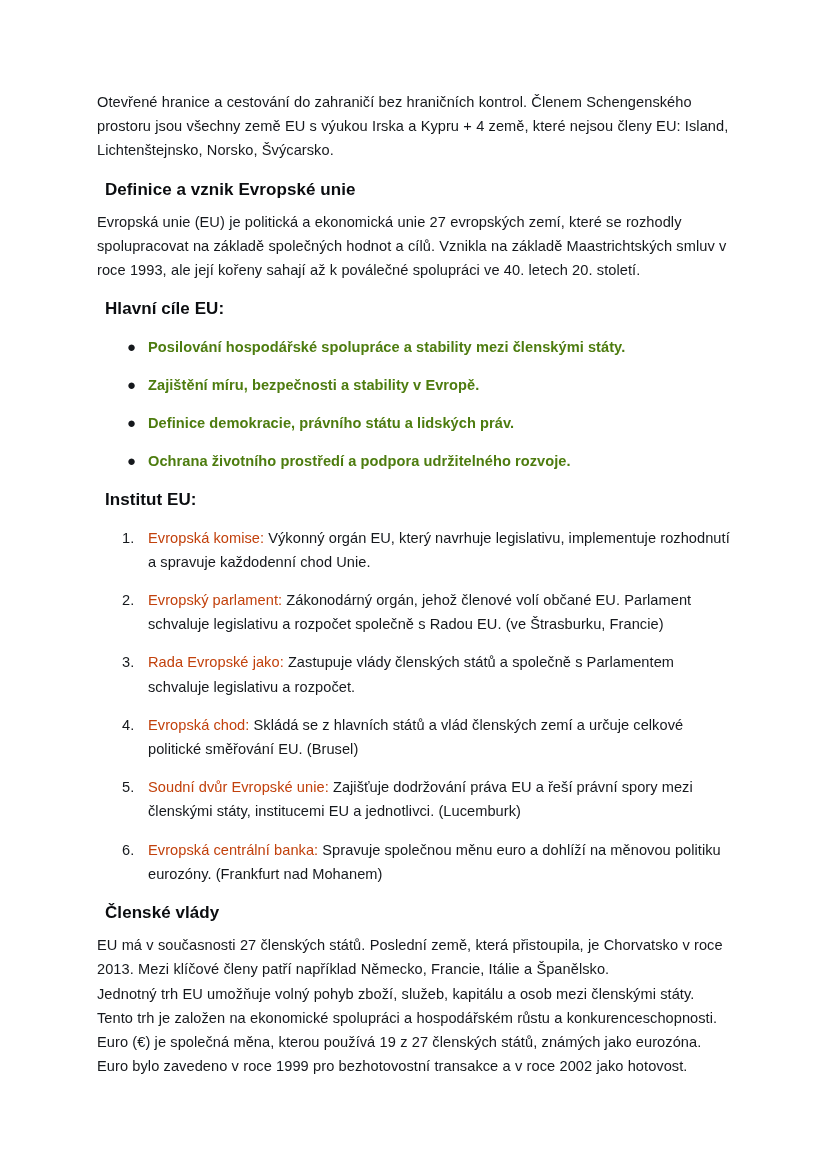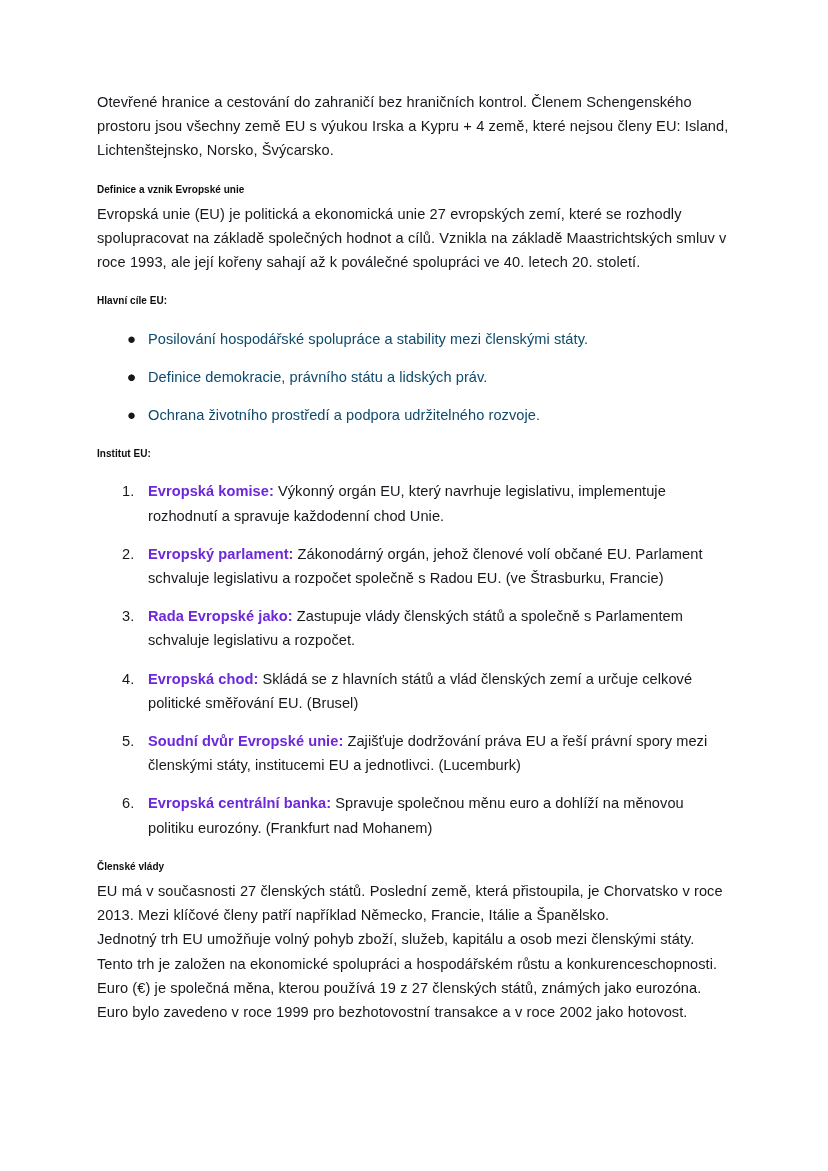--- a/index.html
+++ b/index.html
@@ -30,25 +30,25 @@
     font-size: 14.6px;
     line-height: 24.2px;
     color: #15181c;
     margin: 0 0 0 0;
     padding: 0;
     letter-spacing: 0.004em;
     text-align: left;
     word-spacing: 0.01em;
   }
   .heading {
-    font-size: 10px;
+    font-size: 17px;
     line-height: 24.2px;
     font-weight: bold;
     color: #0b0d10;
-    margin: 0;
+    margin: 8px;
     padding: 0;
     letter-spacing: 0.004em;
   }
   .block-gap-before { margin-top: 15px; }
   .block-gap-before-sm { }
 
   ul.bullets {
     list-style: none;
     margin: 0;
     padding: 0;
@@ -67,22 +67,22 @@
     position: absolute;
     left: 30px;
     top: 0;
     width: 10px;
     text-align: left;
     font-size: 15px;
     line-height: 24.2px;
     color: #15181c;
   }
   ul.bullets > li .li-bold {
-    font-weight: normal;
-    color: #0c4a6e;
+    font-weight: bold;
+    color: #4d7c0f;
     text-align: right;
   }
 
   ol.numbers {
     list-style: none;
     margin: 0;
     padding: 0;
   }
   ol.numbers > li {
     position: relative;
@@ -98,43 +98,43 @@
     position: absolute;
     left: 25px;
     top: 0;
     width: 20px;
     text-align: left;
     font-size: 14.6px;
     line-height: 24.2px;
     color: #15181c;
   }
   ol.numbers > li .li-term {
-    font-weight: bold;
-    color: #6d28d9;
+    font-weight: normal;
+    color: #c2410c;
   }
   .sec { display: block; }
 </style>
 </head>
 <body>
 
 <div class="page">
   <div class="doc">
 
     <p class="para">Otevřené hranice a cestování do zahraničí bez hraničních kontrol. Členem Schengenského prostoru jsou všechny země EU s výukou Irska a Kypru + 4 země, které nejsou členy EU: Island, Lichtenštejnsko, Norsko, Švýcarsko.</p>
 
     <div class="sec">
       <h2 class="heading block-gap-before">Definice a vznik Evropské unie</h2>
       <p class="para block-gap-before-sm">Evropská unie (EU) je politická a ekonomická unie 27 evropských zemí, které se rozhodly spolupracovat na základě společných hodnot a cílů. Vznikla na základě Maastrichtských smluv v roce 1993, ale její kořeny sahají až k poválečné spolupráci ve 40. letech 20. století.</p>
     </div>
 
     <div class="sec">
       <h2 class="heading block-gap-before">Hlavní cíle EU:</h2>
       <ul class="bullets">
           <li><span class="marker">●</span><span class="li-bold">Posilování hospodářské spolupráce a stability mezi členskými státy.</span></li>
-          <li><span class="marker">●</span></li>
+          <li><span class="marker">●</span><span class="li-bold">Zajištění míru, bezpečnosti a stability v Evropě.</span></li>
           <li><span class="marker">●</span><span class="li-bold">Definice demokracie, právního státu a lidských práv.</span></li>
           <li><span class="marker">●</span><span class="li-bold">Ochrana životního prostředí a podpora udržitelného rozvoje.</span></li>
         </ul>
     </div>
 
     <div class="sec">
       <h2 class="heading block-gap-before">Institut EU:</h2>
       <ol class="numbers">
           <li><span class="marker">1.</span><span class="li-term">Evropská komise:</span><span class="li-text"> Výkonný orgán EU, který navrhuje legislativu, implementuje rozhodnutí a spravuje každodenní chod Unie.</span></li>
           <li><span class="marker">2.</span><span class="li-term">Evropský parlament:</span><span class="li-text"> Zákonodárný orgán, jehož členové volí občané EU. Parlament schvaluje legislativu a rozpočet společně s Radou EU. (ve Štrasburku, Francie)</span></li>

